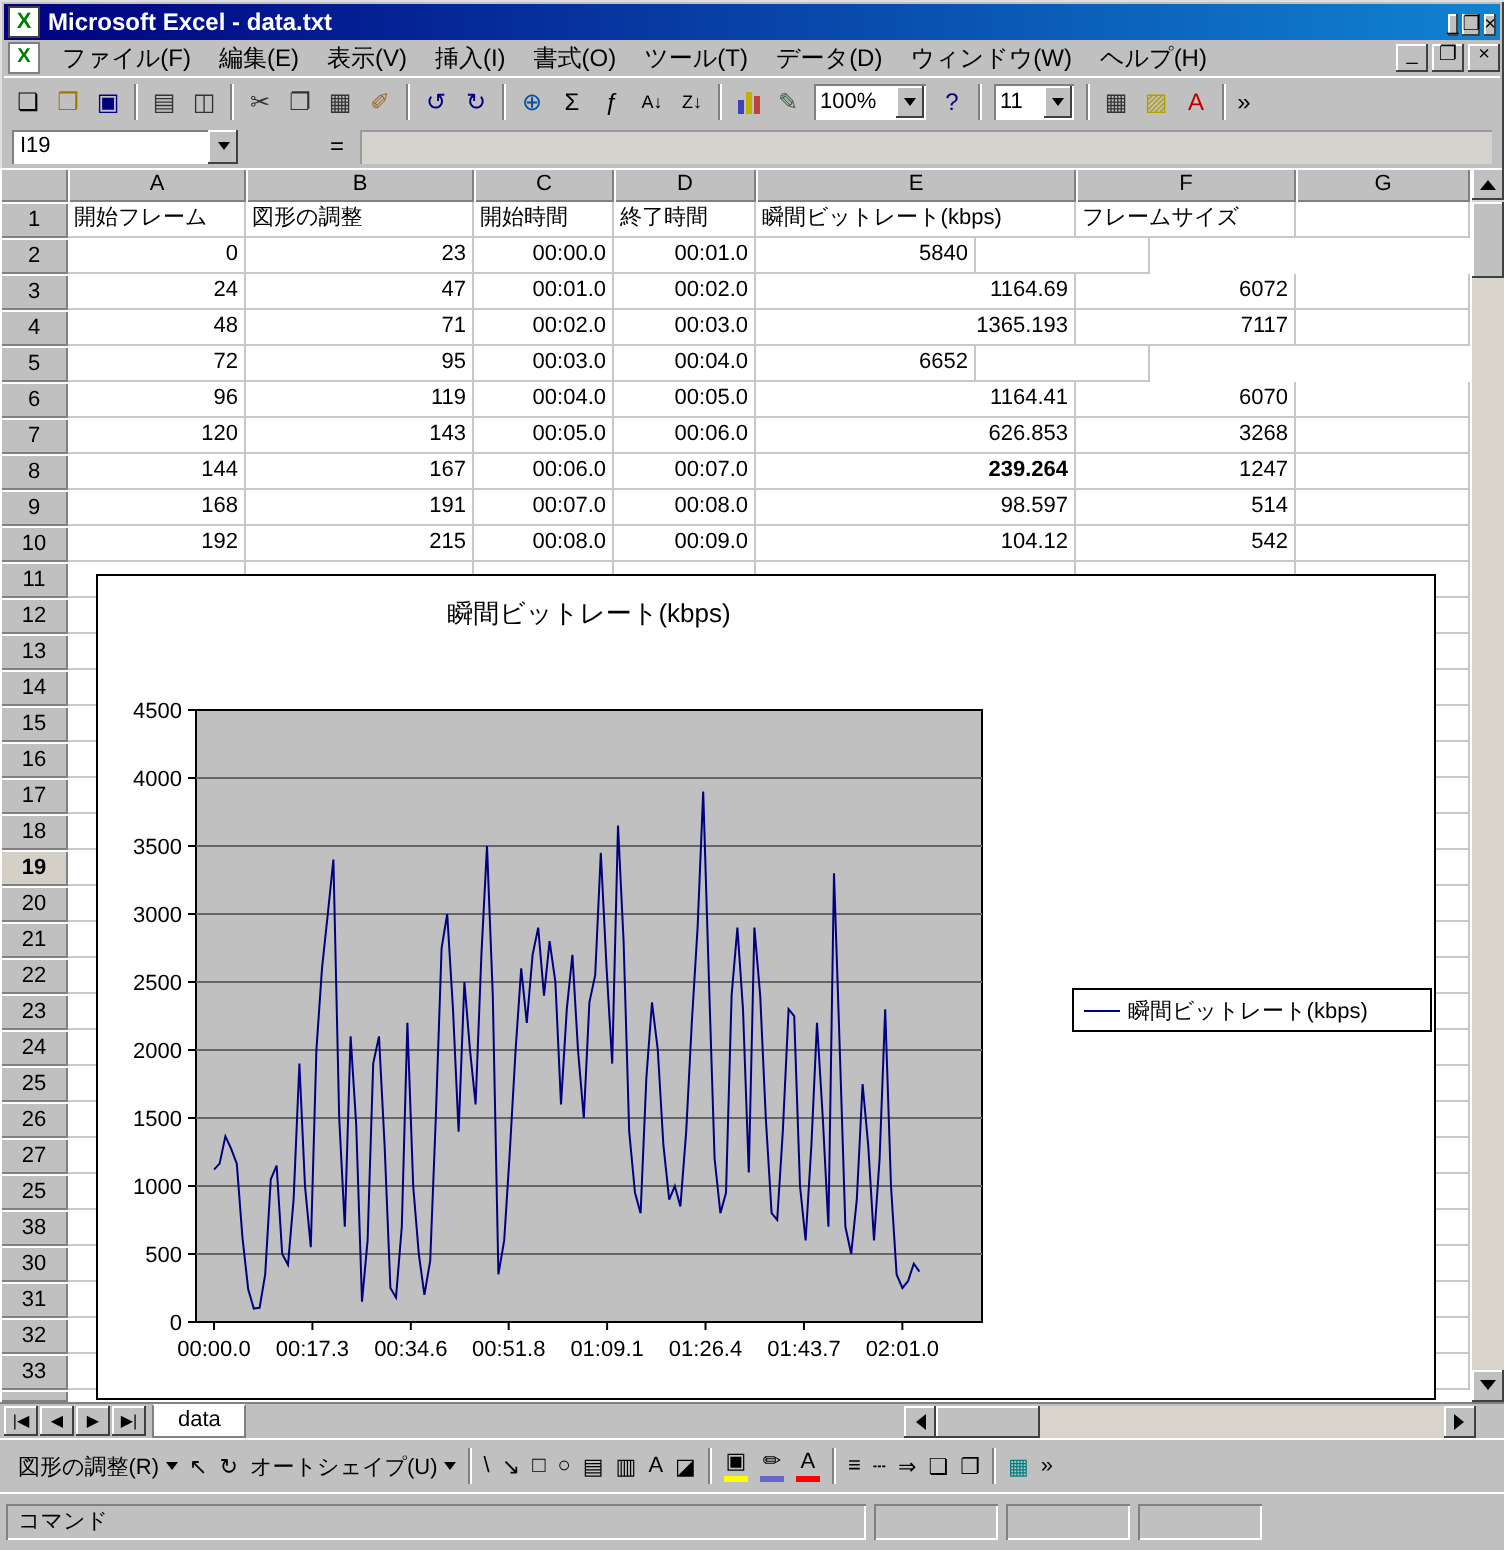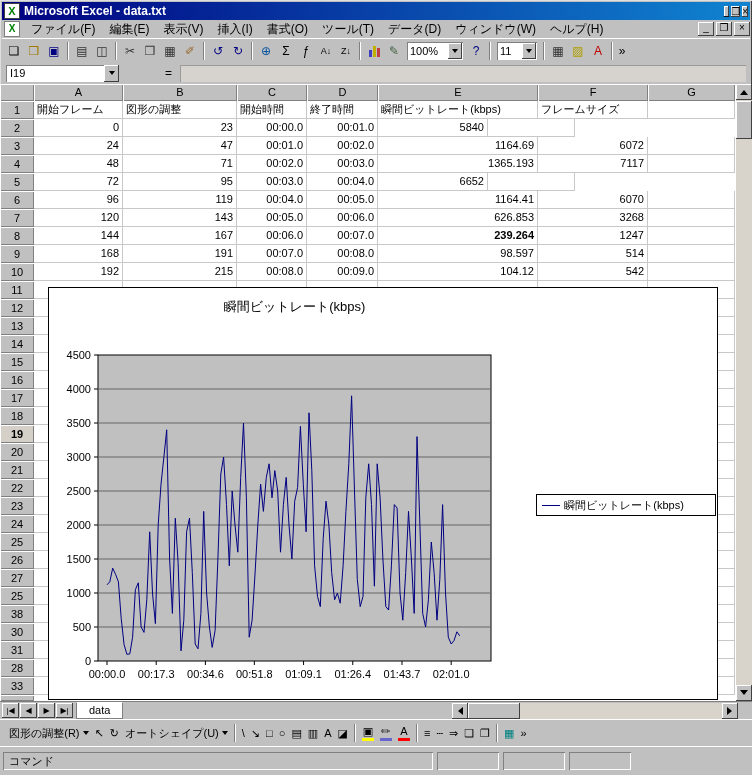--- a/index.html
+++ b/index.html
@@ -556,21 +556,21 @@
           <div class="rowhdr">31</div>
           <div class="cell cr" style="width: 89px;"></div>
           <div class="cell cr" style="width: 114px;"></div>
           <div class="cell cr" style="width: 70px;"></div>
           <div class="cell cr" style="width: 71px;"></div>
           <div class="cell cr" style="width: 160px;"></div>
           <div class="cell cr" style="width: 110px;"></div>
           <div class="cell cr" style="width: 87px;"></div>
         </div>
         <div class="grow">
-          <div class="rowhdr">28</div>
+          <div class="rowhdr">32</div>
           <div class="cell cr" style="width: 89px;"></div>
           <div class="cell cr" style="width: 114px;"></div>
           <div class="cell cr" style="width: 70px;"></div>
           <div class="cell cr" style="width: 71px;"></div>
           <div class="cell cr" style="width: 160px;"></div>
           <div class="cell cr" style="width: 110px;"></div>
           <div class="cell cr" style="width: 87px;"></div>
         </div>
         <div class="grow">
           <div class="rowhdr">33</div>

